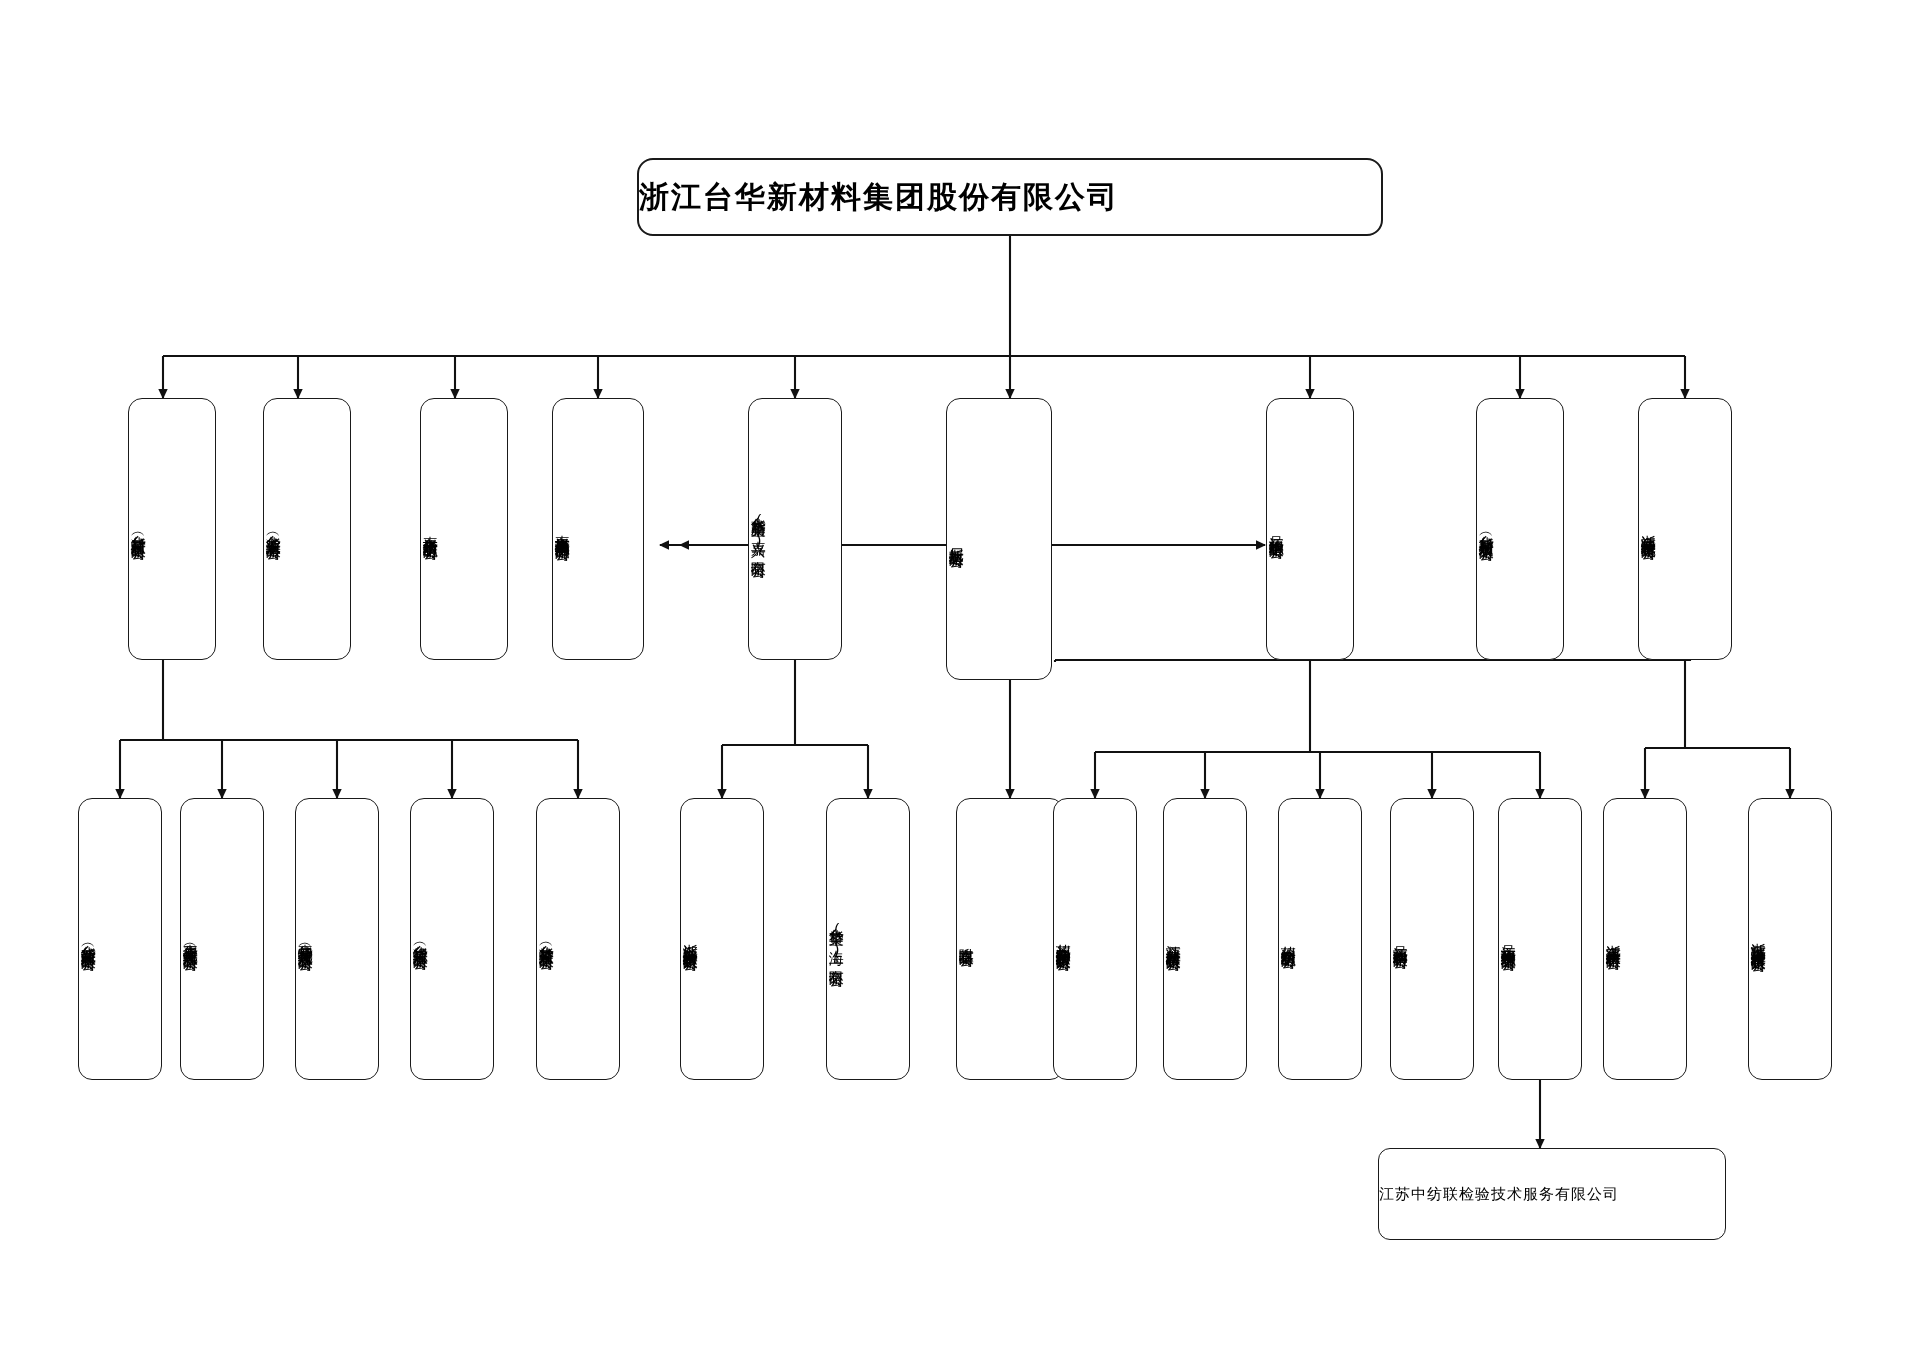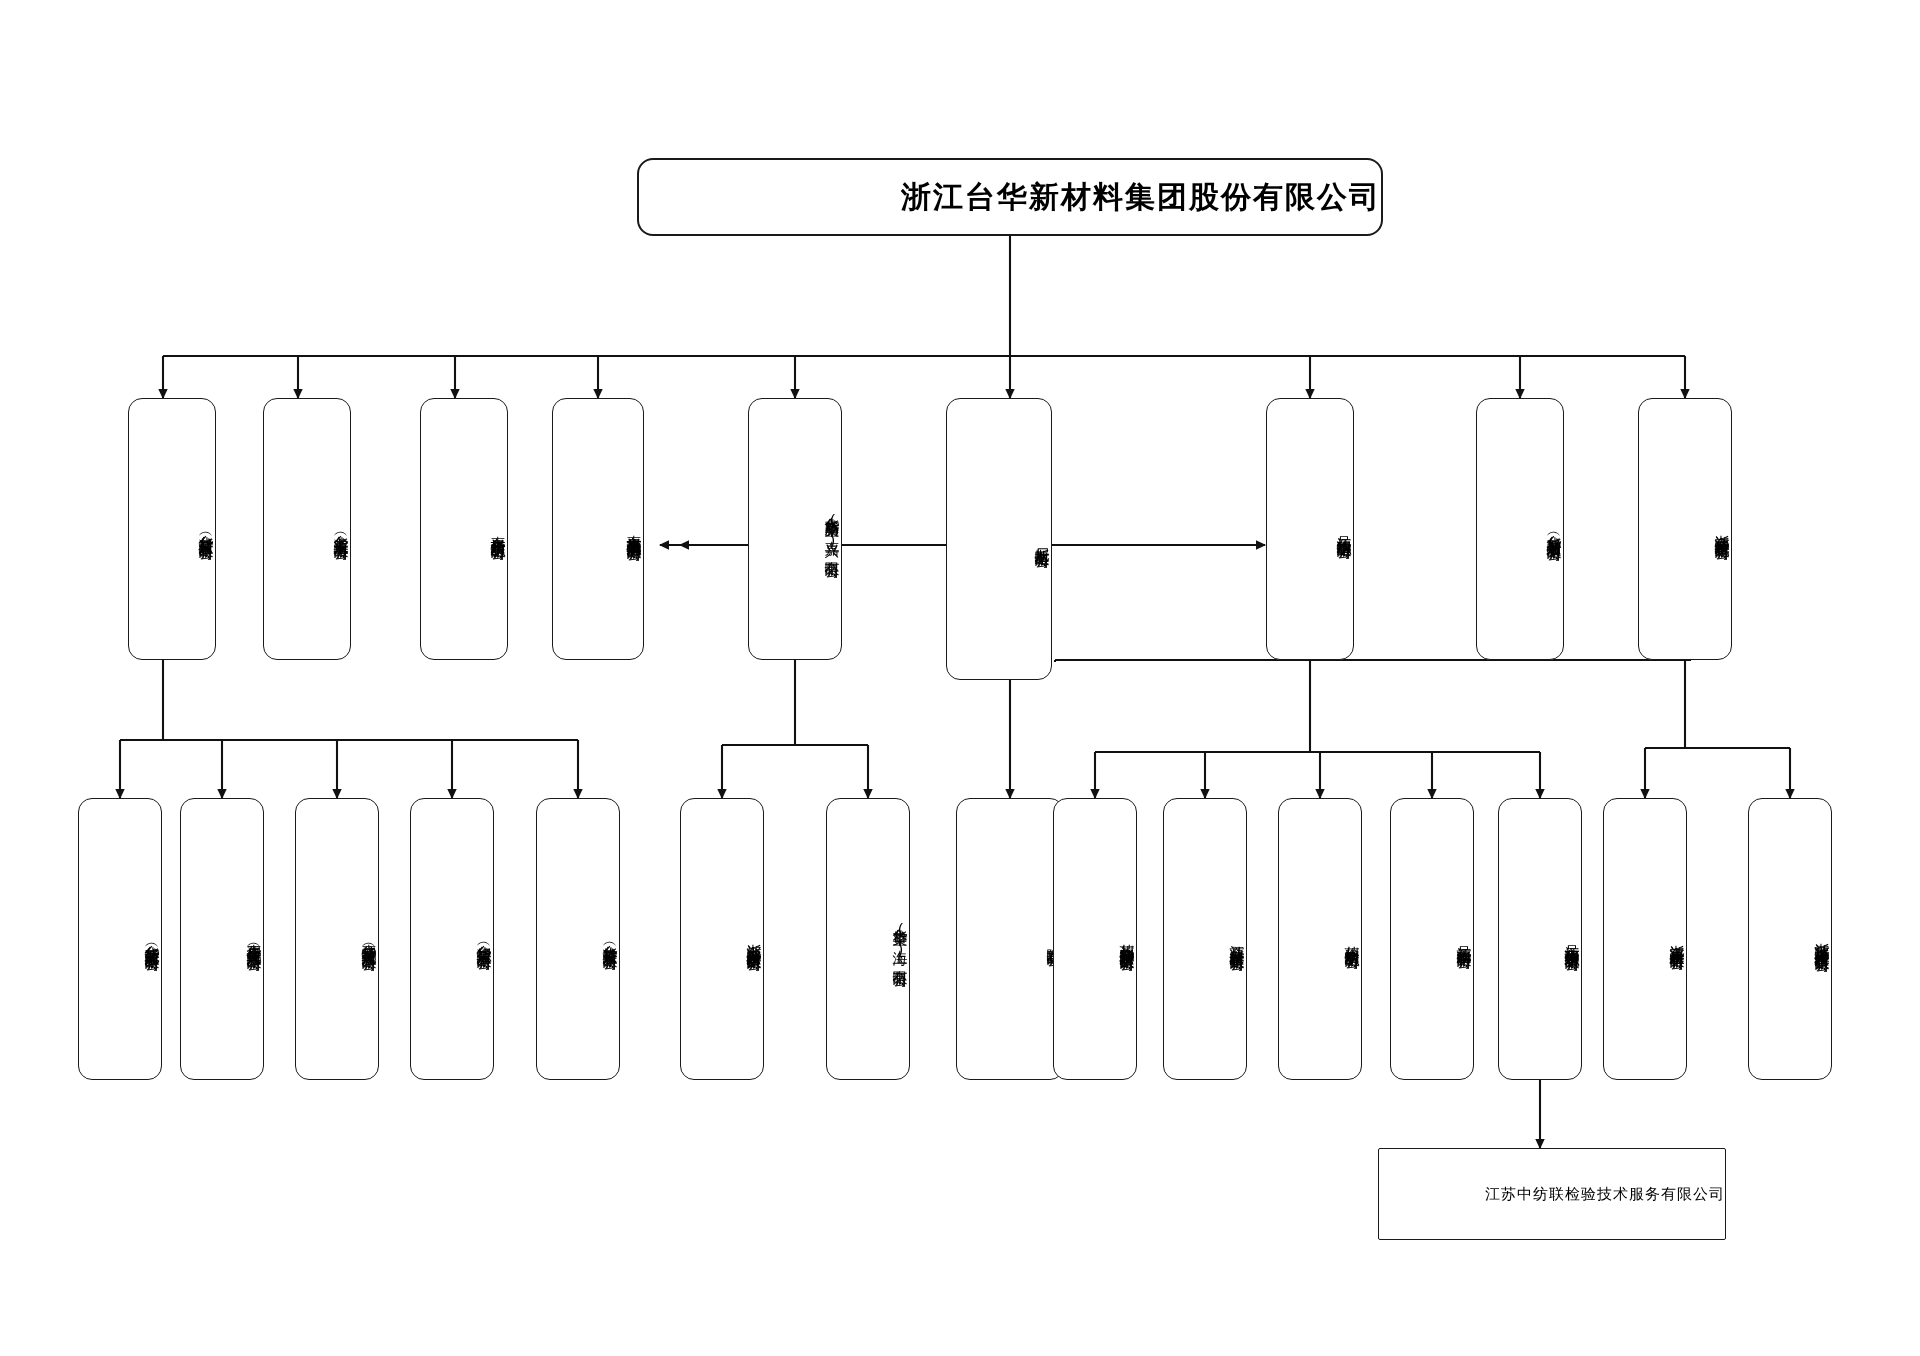--- a/index.html
+++ b/index.html
@@ -3,34 +3,34 @@
 <meta charset="utf-8">
 <style>
   html,body{margin:0;padding:0;background:#ffffff;}
   body{width:1920px;height:1356px;position:relative;overflow:hidden;
        font-family:"Liberation Sans","DejaVu Sans",sans-serif;color:#000;}
   #canvas{position:absolute;left:0;top:0;width:1920px;height:1356px;}
   svg.lines{position:absolute;left:0;top:0;width:1920px;height:1356px;pointer-events:none;}
 
   .node{position:absolute;box-sizing:border-box;border:1.6px solid #1a1a1a;
         border-radius:14px;background:#ffffff;display:flex;align-items:center;
-        justify-content:flex-end;overflow:hidden;}
+        justify-content:flex-start;overflow:hidden;}
 
   
   .vtext{writing-mode:vertical-rl;text-orientation:upright;
          font-size:15px;line-height:1.22;letter-spacing:1px;
          white-space:normal;text-align:left;max-height:100%;
          font-family:"Liberation Sans","DejaVu Sans",sans-serif;}
 
   .htext{font-size:15px;letter-spacing:1px;text-align:center;}
 
   #root-node{border-width:2px;border-radius:16px;}
   #root-node .htext{font-size:30px;font-weight:bold;letter-spacing:2px;}
 
-  #bottom-node{border-radius:2px;padding-left:16px;}
+  #bottom-node{border-radius:12px;}
   #bottom-node .htext{font-size:15px;}
 </style>
 </head>
 <body>
 
 <div id="canvas">
 
   <svg class="lines" viewBox="0 0 1920 1356" preserveAspectRatio="none">
     <defs>
       <marker id="ah" markerWidth="11" markerHeight="11" refX="9" refY="5.5" orient="auto" markerUnits="userSpaceOnUse">

